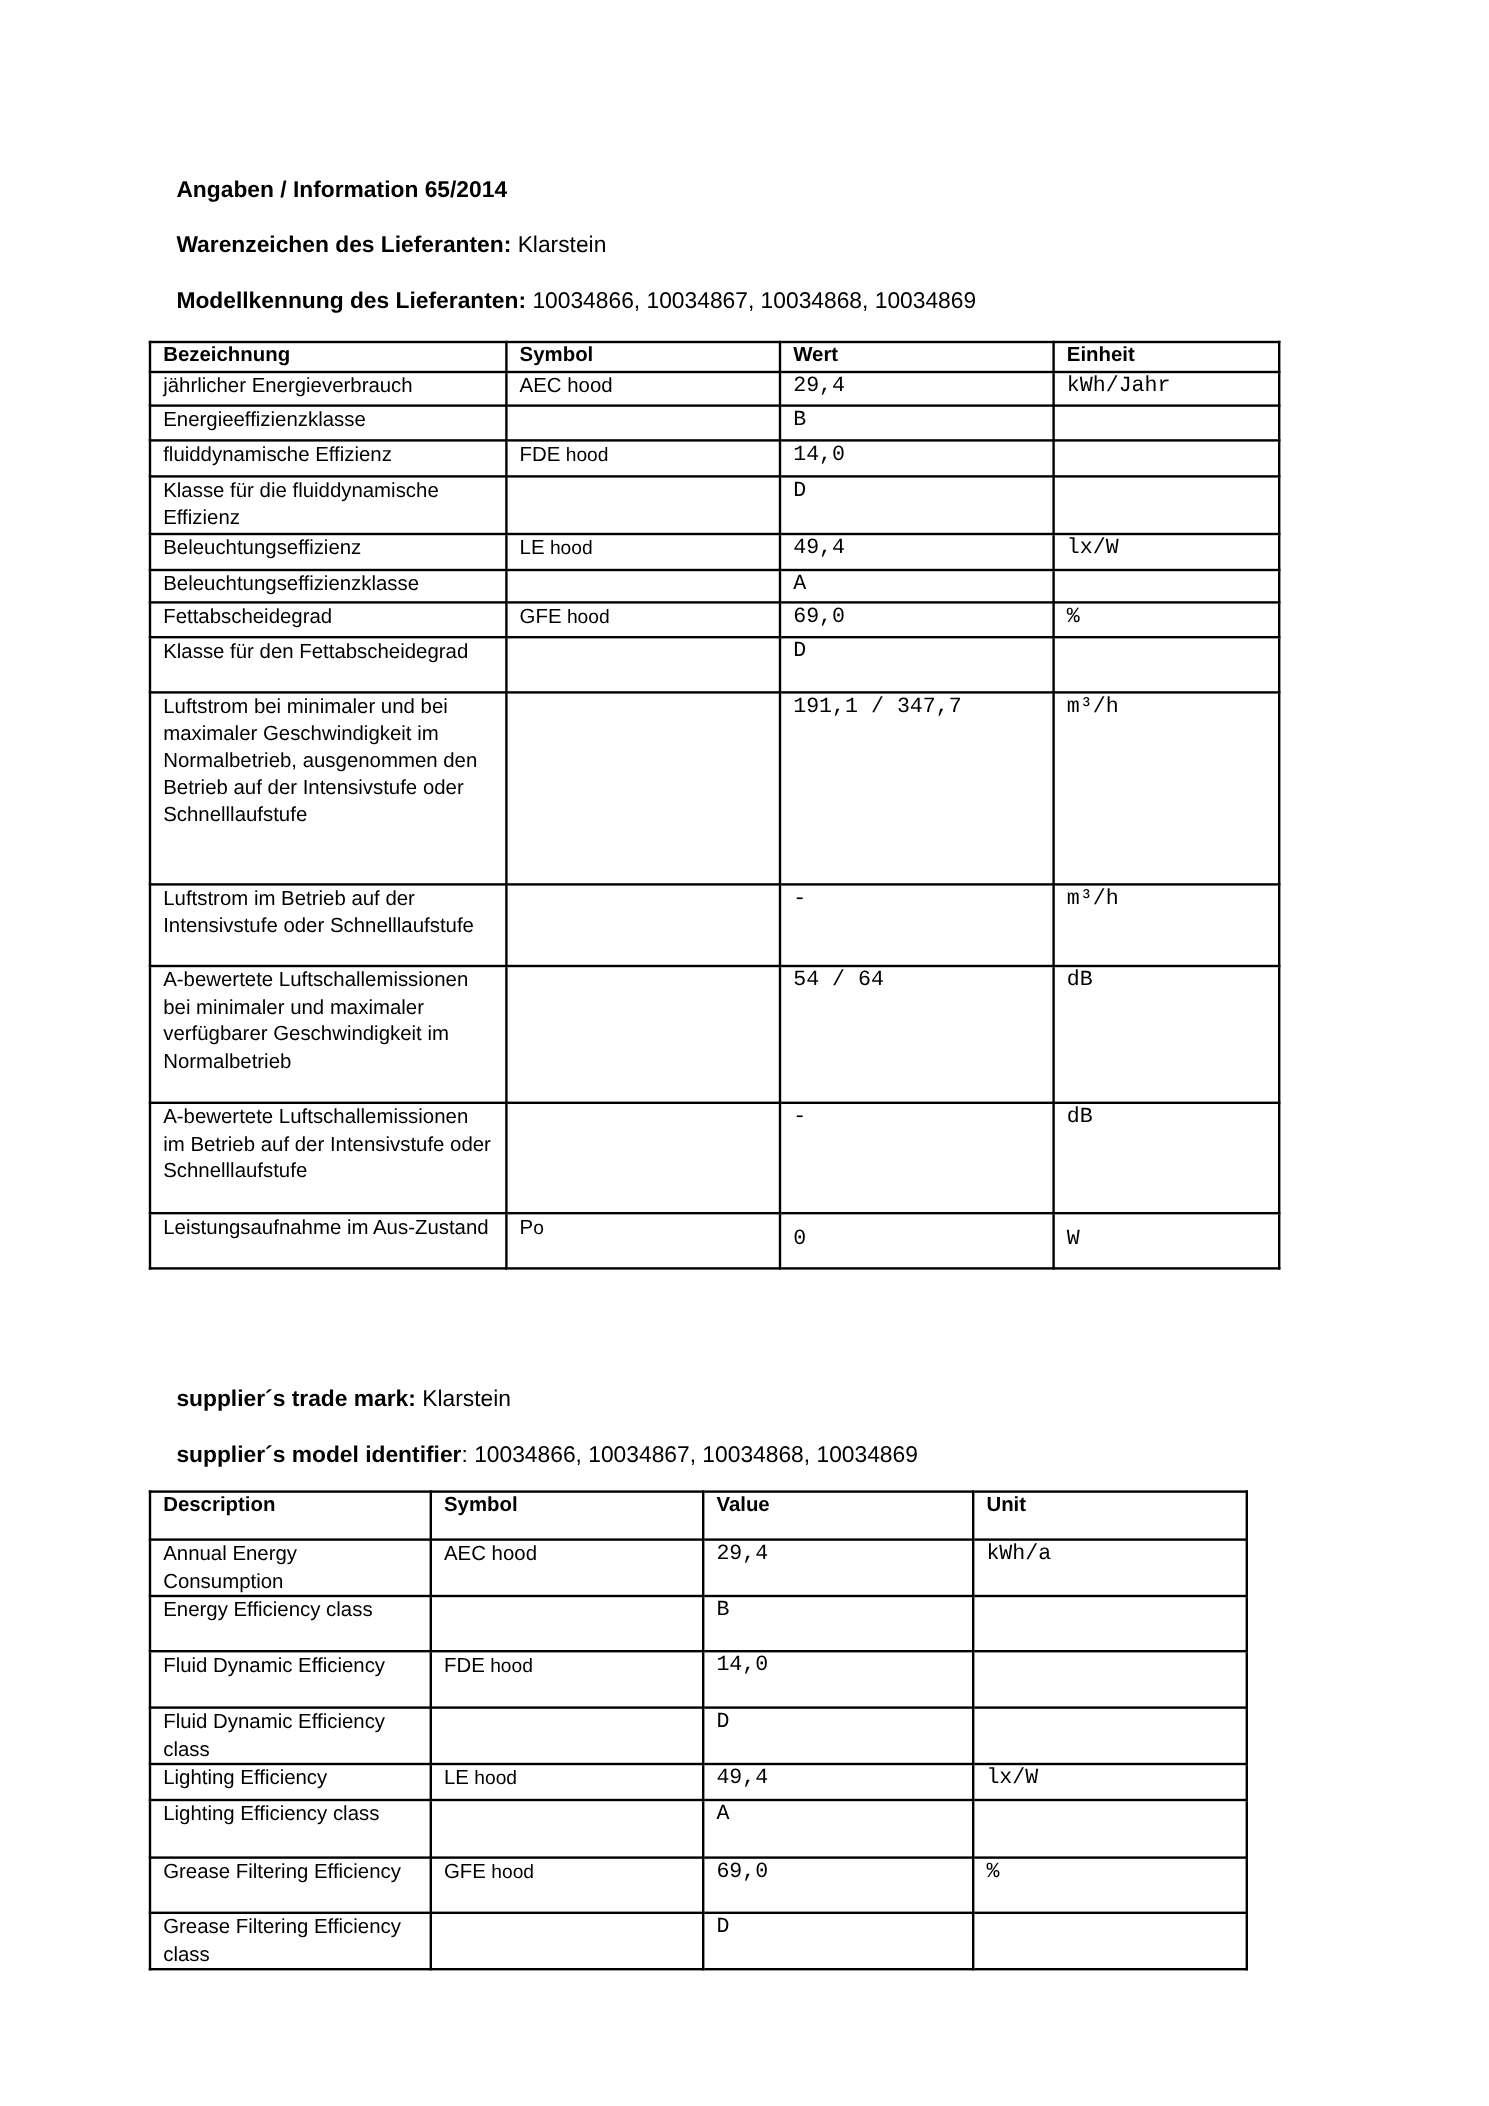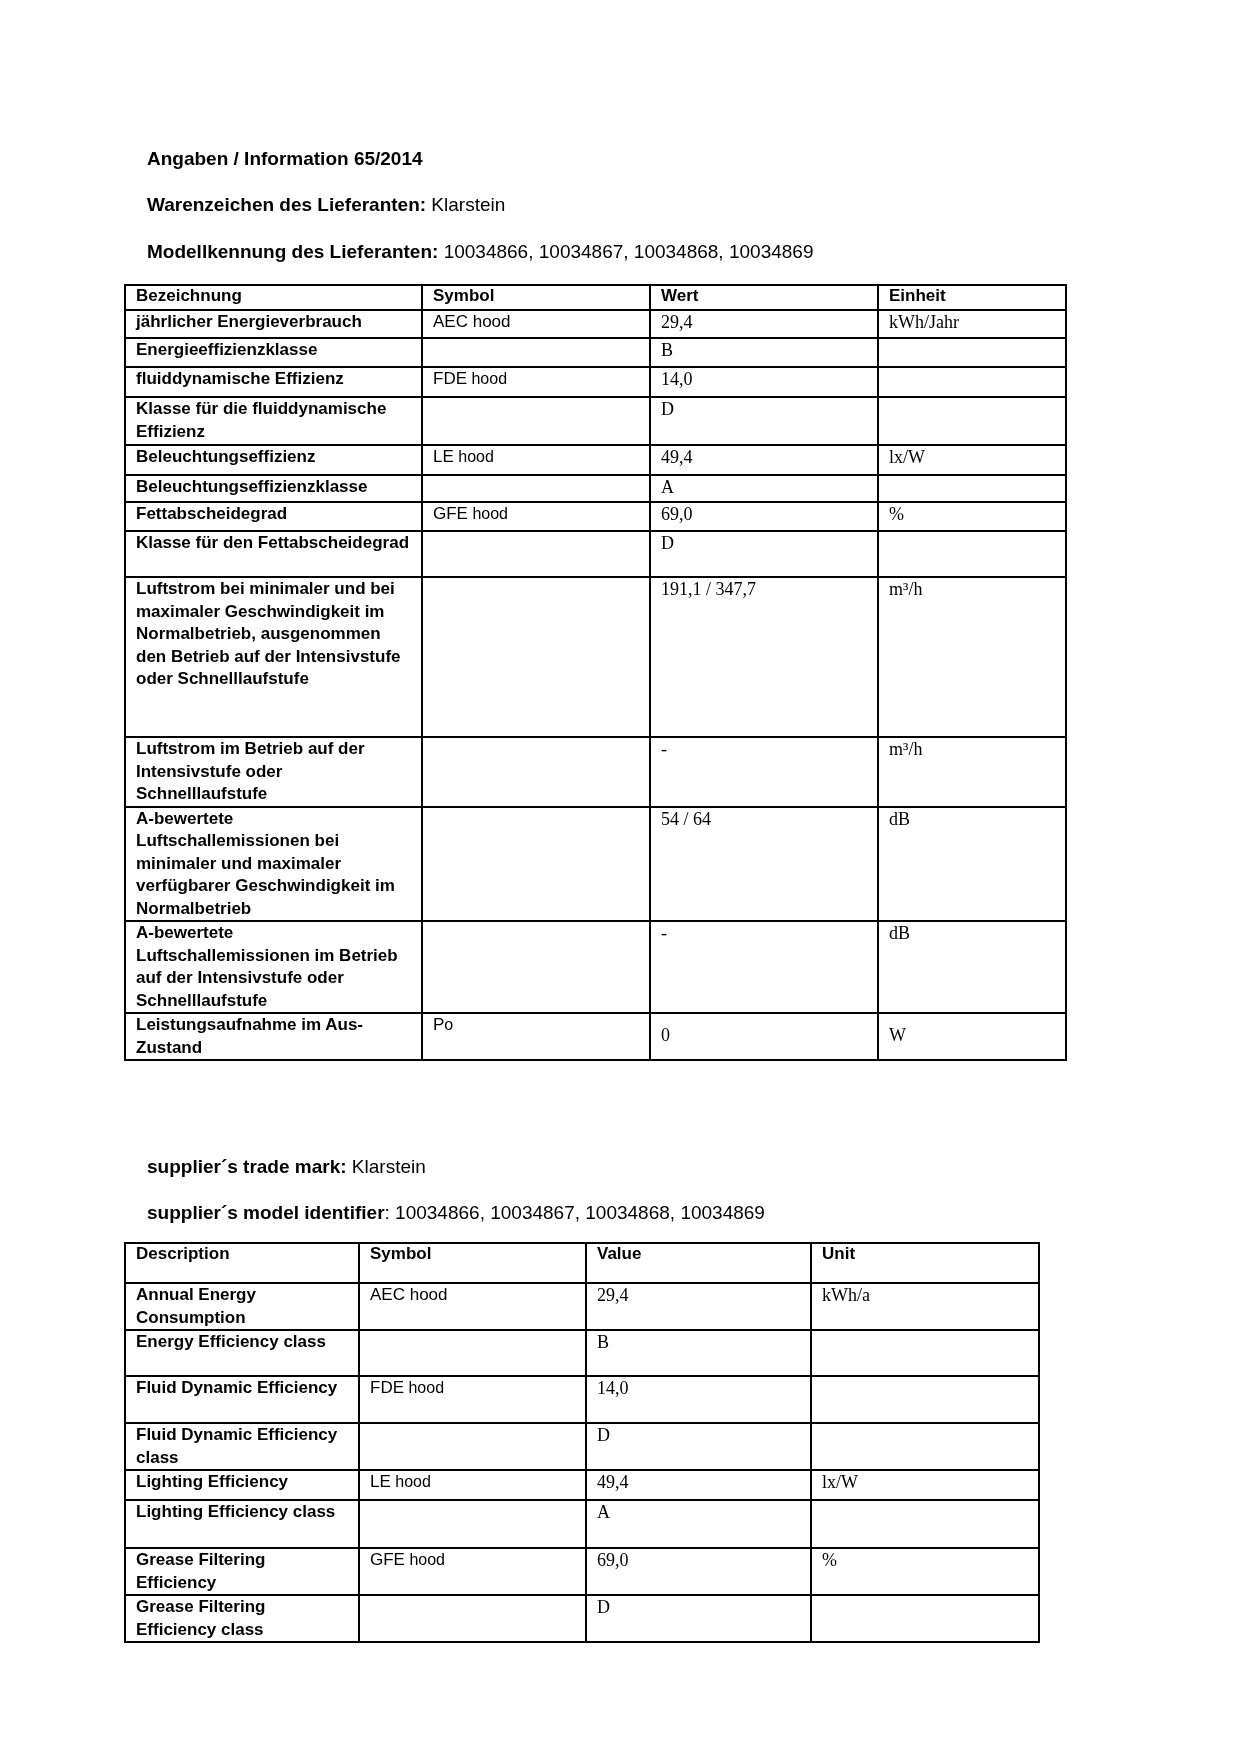--- a/index.html
+++ b/index.html
@@ -13,29 +13,29 @@
   table.spec {
     position: absolute; border-collapse: collapse; table-layout: fixed;
   }
   table.spec td {
     border: 2px solid #000;
     vertical-align: top;
     padding: 0 10px;
     overflow: hidden;
   }
   td.desc {
-    font-family: "Liberation Sans", sans-serif; font-weight: bold;
+    font-family: "Liberation Sans", sans-serif; font-weight: normal;
     font-size: 17px; line-height: 22.5px;
   }
   td.sym {
     font-family: "Liberation Sans", sans-serif; font-size: 17px; line-height: 22.5px;
   }
   td.sym .sub { font-size: 16px; }
   td.val, td.unit {
-    font-family: Liberation Serif, serif; font-size: 18px; line-height: 22.5px;
+    font-family: Liberation Mono, monospace; font-size: 18px; line-height: 22.5px;
     padding-top: 2px;
   }
   tr.hdr td {
     font-family: "Liberation Sans", sans-serif; font-weight: bold; font-size: 17px; line-height: 20px;
     padding-top: 0;
   }
 </style>
 </head>
 <body>
 

